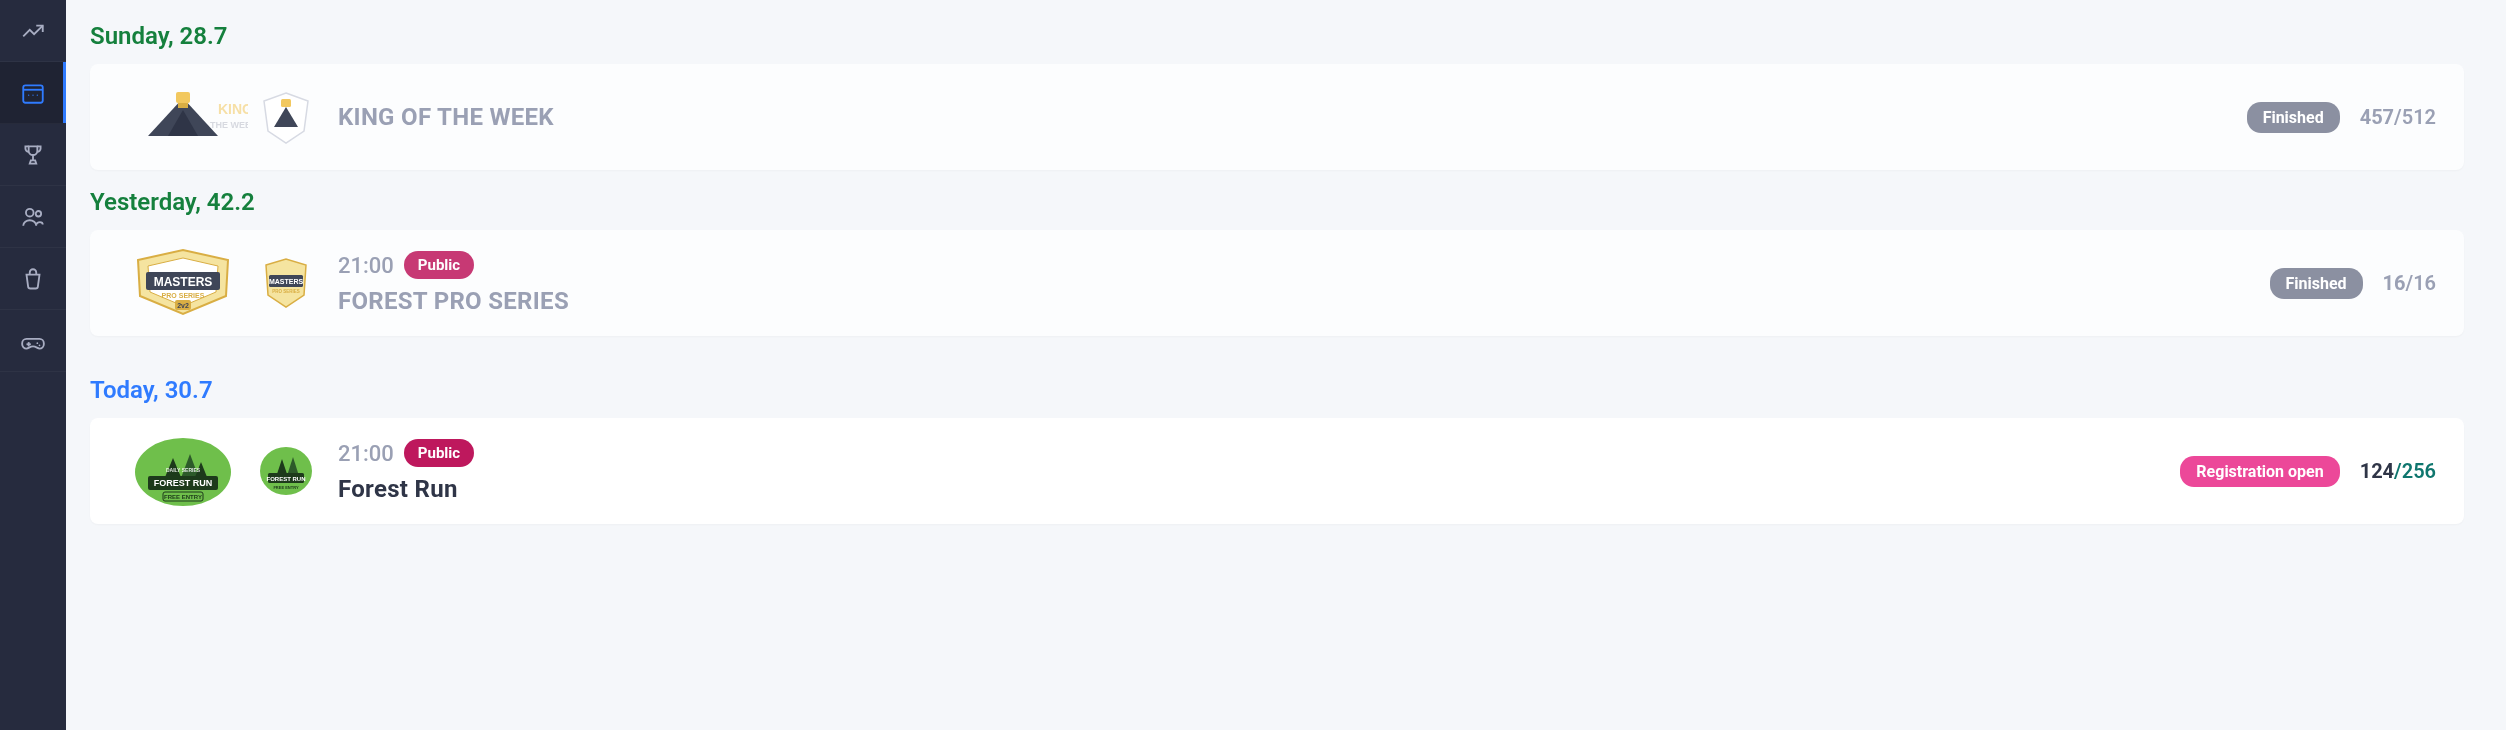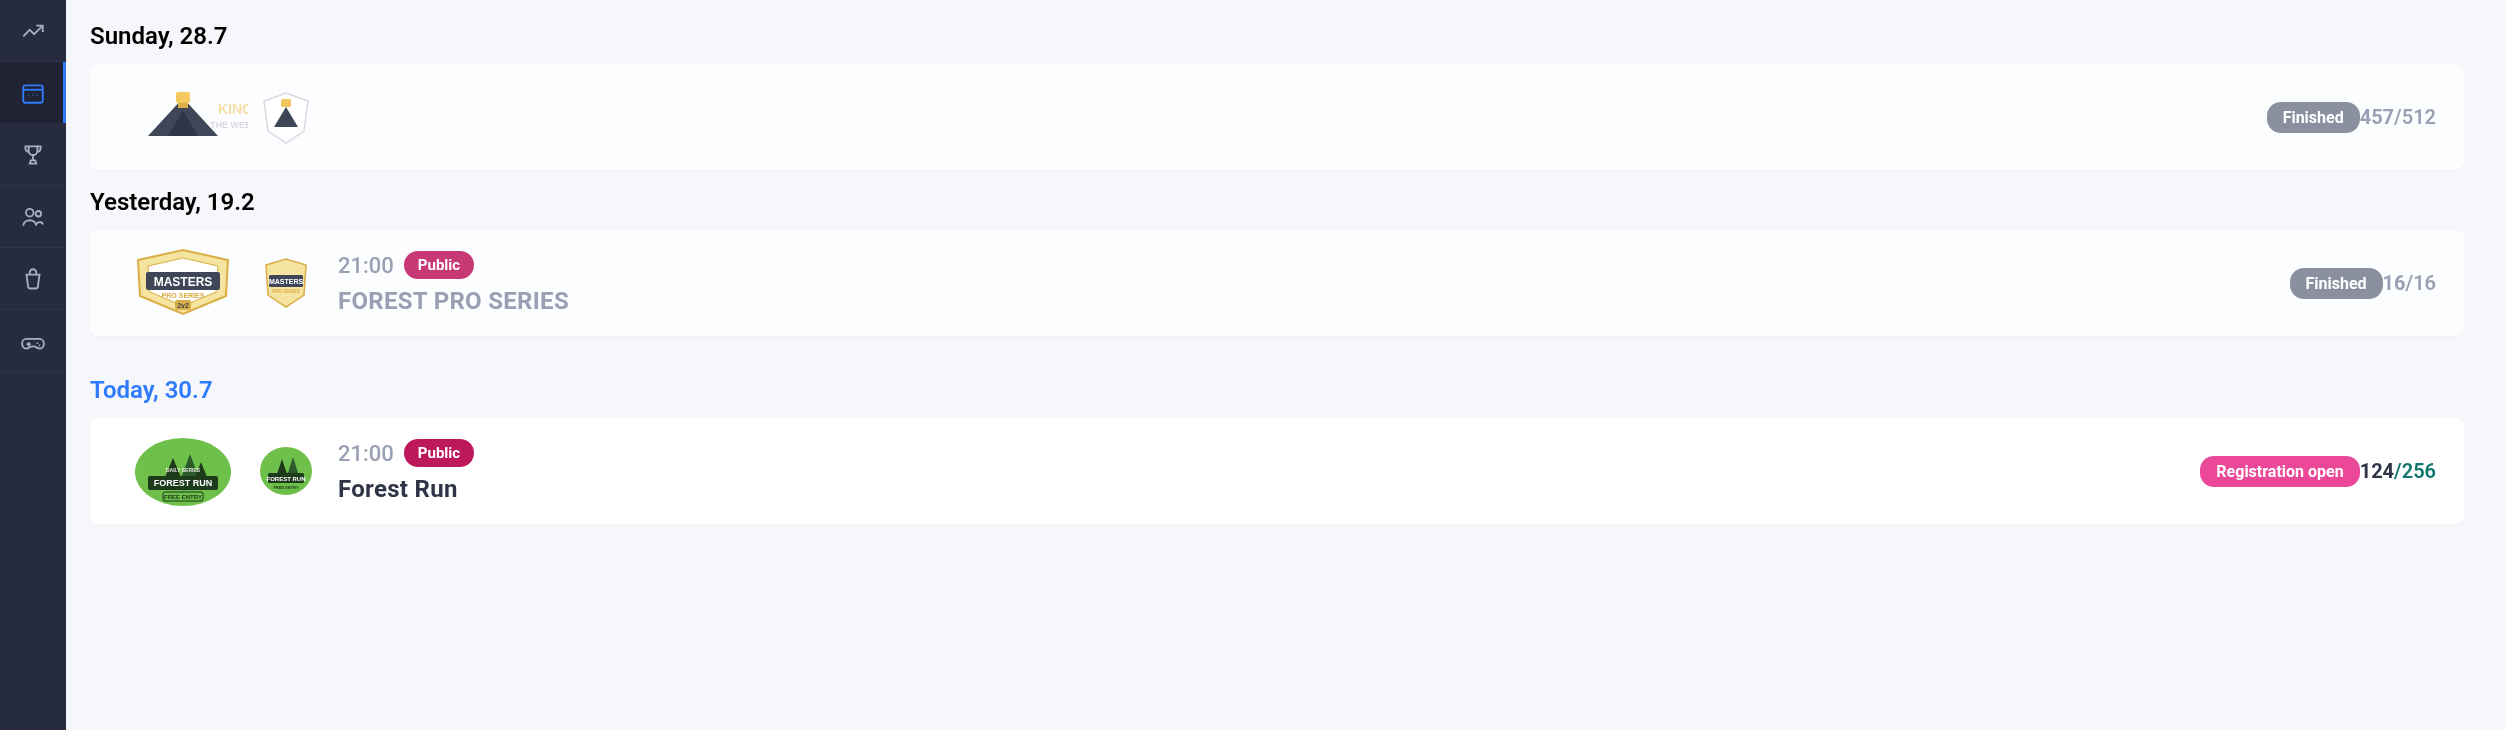--- a/index.html
+++ b/index.html
@@ -52,21 +52,21 @@
 
   
   .main {
     flex: 1;
     padding: 4px 42px 20px 24px;
     overflow-y: auto;
   }
   .day-heading {
     font-size: 24px;
     font-weight: 600;
-    color: #000000;
+    color: #15803d;
     margin: 18px 0 14px 0;
   }
   .day-heading.today { color: #2f7bff; margin-top: 40px; }
 
   .event-card {
     background: #ffffff;
     border-radius: 8px;
     display: flex;
     align-items: center;
     padding: 14px 28px;
@@ -127,20 +127,21 @@
   .event-title {
     font-size: 24px;
     font-weight: 700;
     color: #2f3547;
     letter-spacing: 0.3px;
   }
 
   .event-right {
     display: flex;
     align-items: center;
+    gap: 20px;
   }
   .status-pill {
     padding: 6px 16px;
     border-radius: 14px;
     font-size: 16px;
     font-weight: 700;
     color: #fff;
   }
   .status-pill.finished { background: #8b90a1; }
   .status-pill.open { background: #ec4899; }
@@ -228,28 +229,29 @@
       </div>
       <div class="logo-small">
         <svg viewBox="0 0 60 60" width="60" height="60">
           <path d="M30 6 L52 14 L48 44 L30 56 L12 44 L8 14 Z" fill="#ffffff" stroke="#d7dae3" stroke-width="1.5"></path>
           <path d="M18 40 L30 20 L42 40 Z" fill="#3f4658"></path>
           <rect x="25" y="12" width="10" height="8" rx="1.5" fill="#f2c85f"></rect>
         </svg>
       </div>
     </div>
     <div class="event-info">
+      <div class="event-title">KING OF THE WEEK</div>
     </div>
     <div class="event-right">
       <span class="status-pill finished">Finished</span>
       <span class="player-count"><span>457</span><span class="max">/<span>512</span></span></span>
     </div>
   </div>
 
-  <h2 class="day-heading">Yesterday, 19.2</h2>
+  <h2 class="day-heading">Yesterday, 42.2</h2>
   <div class="event-card past">
     <div class="event-logos">
       <div class="logo-big">
         <svg class="masters-logo-svg" viewBox="0 0 130 78">
           <path d="M20 16 L65 6 L110 16 L108 52 L65 70 L22 52 Z" fill="#f5e4a0" stroke="#d9ae44" stroke-width="2"></path>
           <path d="M30 22 L65 14 L100 22 L98 48 L65 62 L32 48 Z" fill="#ffffff" stroke="#d9ae44" stroke-width="1"></path>
           <rect x="28" y="28" width="74" height="18" rx="2" fill="#3f4658"></rect>
           <text x="65" y="42" text-anchor="middle" font-family="Arial Black, Arial" font-size="12" font-weight="900" fill="#ffffff">MASTERS</text>
           <text x="65" y="54" text-anchor="middle" font-family="Arial" font-size="7" font-weight="700" fill="#d9ae44">PRO SERIES</text>
           <rect x="57" y="56" width="16" height="10" rx="2" fill="#d9ae44"></rect>

